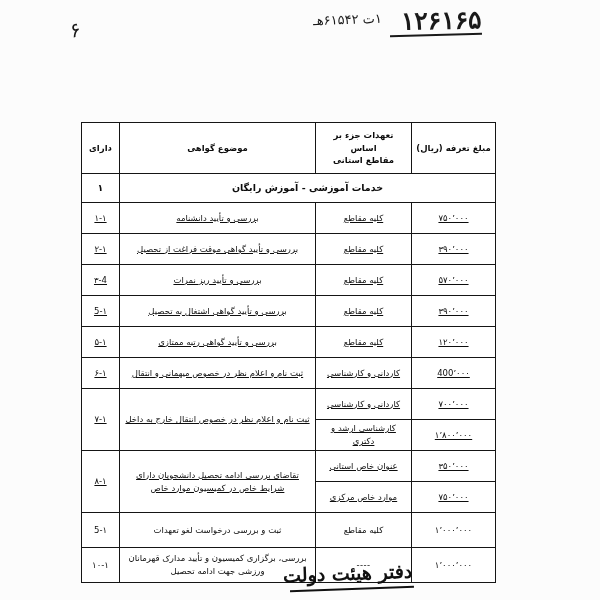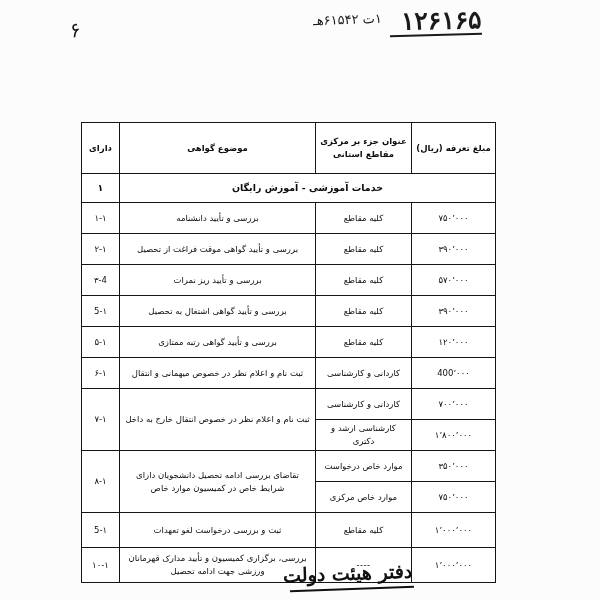--- a/index.html
+++ b/index.html
@@ -110,21 +110,21 @@
   }
   td.amount, td.unit {
     font-size: 8.5px;
     letter-spacing: 0.4px;
   }
   tr.section td {
     height: 24px;
     font-weight: 700;
     font-size: 9.5px;
   }
-  tr.data td { height: 26px; }
+  tr.data td { height: 26px; text-decoration: underline; }
   tr.data-tall td { height: 30px; }
 
   .rownum { font-size: 8.5px; }
 
   
   .footer-stamp {
     position: absolute;
     bottom: 16px;
     right: 188px;
     font-family: "DejaVu Serif", "Liberation Serif", serif;
@@ -161,21 +161,21 @@
       <colgroup>
         <col class="col-amount">
         <col class="col-unit">
         <col class="col-subject">
         <col class="col-row">
       </colgroup>
       <thead>
         <tr>
           <th>مبلغ تعرفه (ریال)</th>
           <th>
-            <div>عنوان جزء بر مرکزی</div>
+            <div>تعهدات جزء بر اساس</div>
             <div>مقاطع استانی</div>
           </th>
           <th>موضوع گواهی</th>
           <th>دارای</th>
         </tr>
       </thead>
       <tbody>
         <tr class="section">
           <td class="subject" colspan="3">خدمات آموزشی - آموزش رایگان</td>
           <td class="rownum">۱</td>
@@ -229,21 +229,21 @@
           <td class="subject" rowspan="2">ثبت نام و اعلام نظر در خصوص انتقال خارج به داخل</td>
           <td class="rownum" rowspan="2">۷-۱</td>
         </tr>
         <tr class="data">
           <td class="amount">۱٬۸۰۰٬۰۰۰</td>
           <td class="unit">کارشناسی ارشد و دکتری</td>
         </tr>
 
         <tr class="data">
           <td class="amount">۳۵۰٬۰۰۰</td>
-          <td class="unit">موارد خاص درخواست</td>
+          <td class="unit">عنوان خاص استانی</td>
           <td class="subject" rowspan="2">تقاضای بررسی ادامه تحصیل دانشجویان دارای شرایط خاص در کمیسیون موارد خاص</td>
           <td class="rownum" rowspan="2">۸-۱</td>
         </tr>
         <tr class="data">
           <td class="amount">۷۵۰٬۰۰۰</td>
           <td class="unit">موارد خاص مرکزی</td>
         </tr>
 
         <tr class="data-tall">
           <td class="amount">۱٬۰۰۰٬۰۰۰</td>

